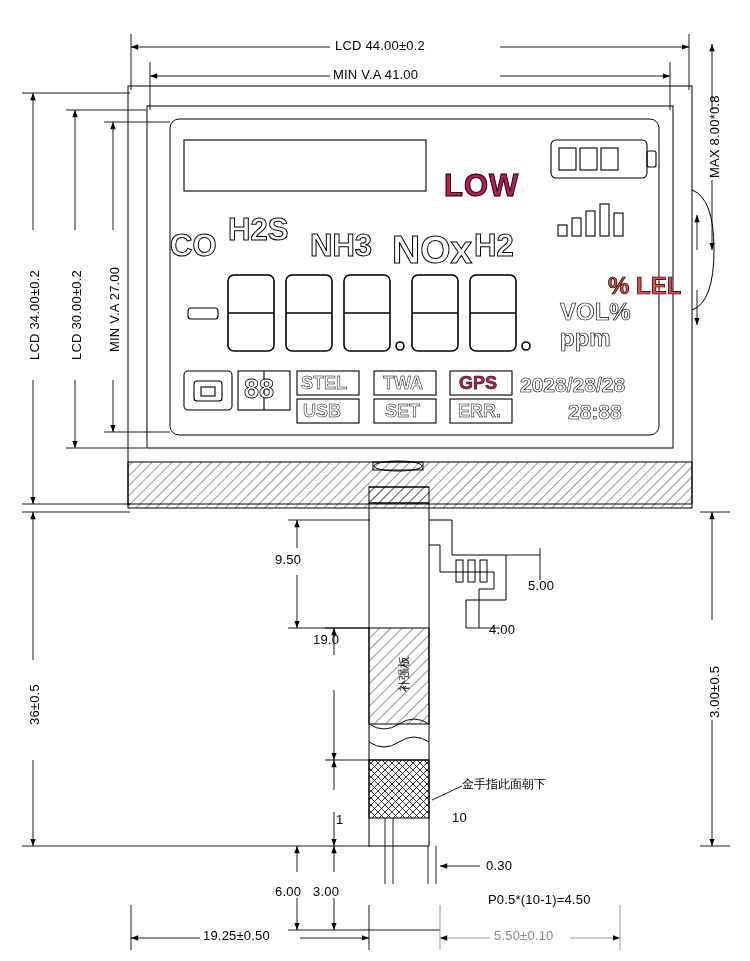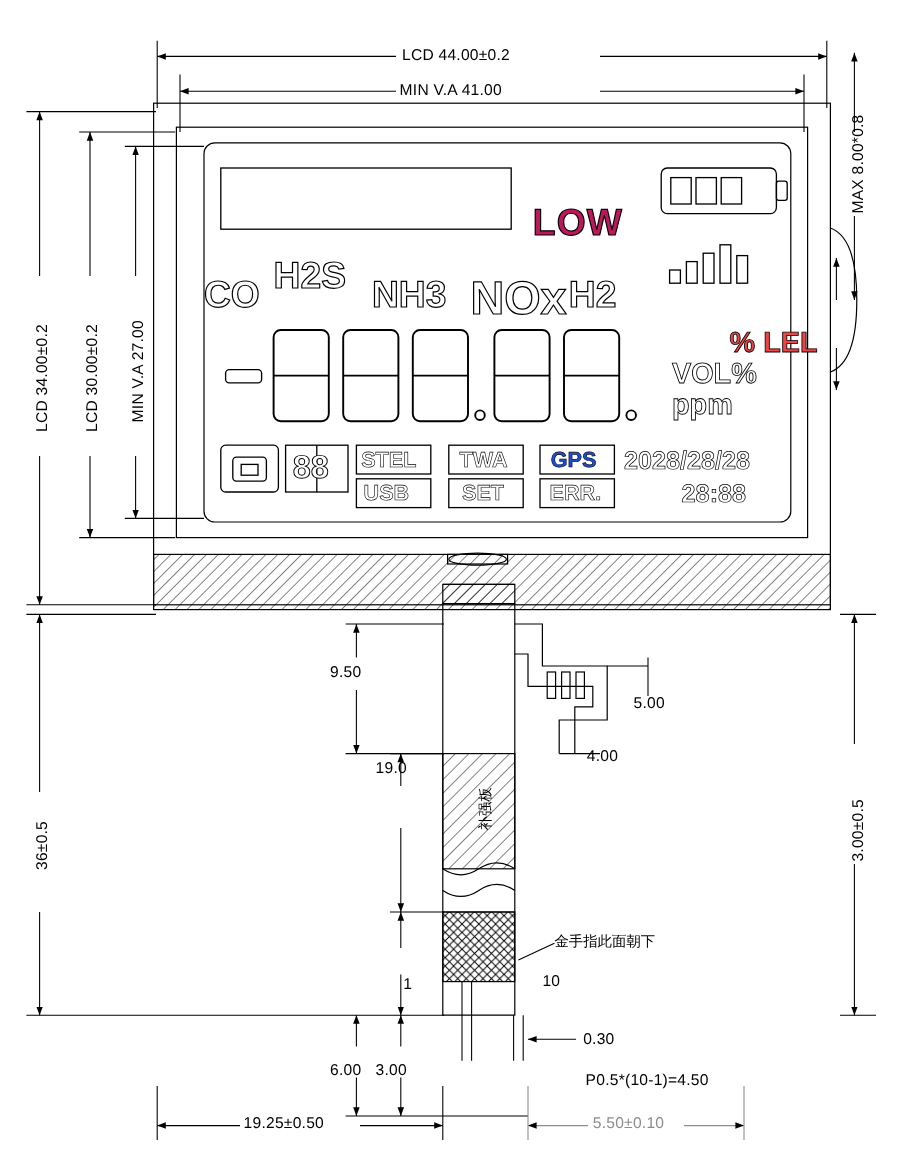--- a/index.html
+++ b/index.html
@@ -254,21 +254,21 @@
   <div class="seg" style="left:474px;top:228px;font-size:31px;font-weight:bold;-webkit-text-stroke:1px #000;color:#fff;">H2</div>
 
   <div class="seg" style="left:560px;top:272px;font-size:24px;font-weight:bold;-webkit-text-stroke:0.7px #000;color:#ef4444;margin-left:48px;">% LEL</div>
   <div class="seg" style="left:560px;top:298px;font-size:24px;font-weight:bold;-webkit-text-stroke:0.7px #000;color:#fff;">VOL%</div>
   <div class="seg" style="left:560px;top:324px;font-size:24px;font-weight:bold;-webkit-text-stroke:0.7px #000;color:#fff;">ppm</div>
 
   <div class="seg" style="left:244px;top:374px;font-size:27px;font-weight:bold;-webkit-text-stroke:0.8px #000;color:#fff;">88</div>
 
   <div class="seg" style="left:301px;top:373px;font-size:18px;font-weight:bold;-webkit-text-stroke:0.5px #000;color:#fff;">STEL</div>
   <div class="seg" style="left:383px;top:373px;font-size:18px;font-weight:bold;-webkit-text-stroke:0.5px #000;color:#fff;">TWA</div>
-  <div class="seg" style="left:459px;top:373px;font-size:18px;font-weight:bold;-webkit-text-stroke:0.5px #000;color:#1d4ed8;">GPS</div>
+  <div class="seg" style="left:459px;top:373px;font-size:18px;font-weight:bold;-webkit-text-stroke:0.5px #000;color:#be185d;">GPS</div>
   <div class="seg" style="left:303px;top:401px;font-size:18px;font-weight:bold;-webkit-text-stroke:0.5px #000;color:#fff;text-align:center;">USB</div>
   <div class="seg" style="left:385px;top:401px;font-size:18px;font-weight:bold;-webkit-text-stroke:0.5px #000;color:#fff;">SET</div>
   <div class="seg" style="left:458px;top:401px;font-size:18px;font-weight:bold;-webkit-text-stroke:0.5px #000;color:#fff;">ERR.</div>
 
   <div class="seg" style="left:520px;top:373px;font-size:21px;font-weight:bold;-webkit-text-stroke:0.6px #000;color:#fff;">2028/28/28</div>
   <div class="seg" style="left:568px;top:400px;font-size:21px;font-weight:bold;-webkit-text-stroke:0.6px #000;color:#fff;">28:88</div>
 
 </div>
 
 </body></html>

